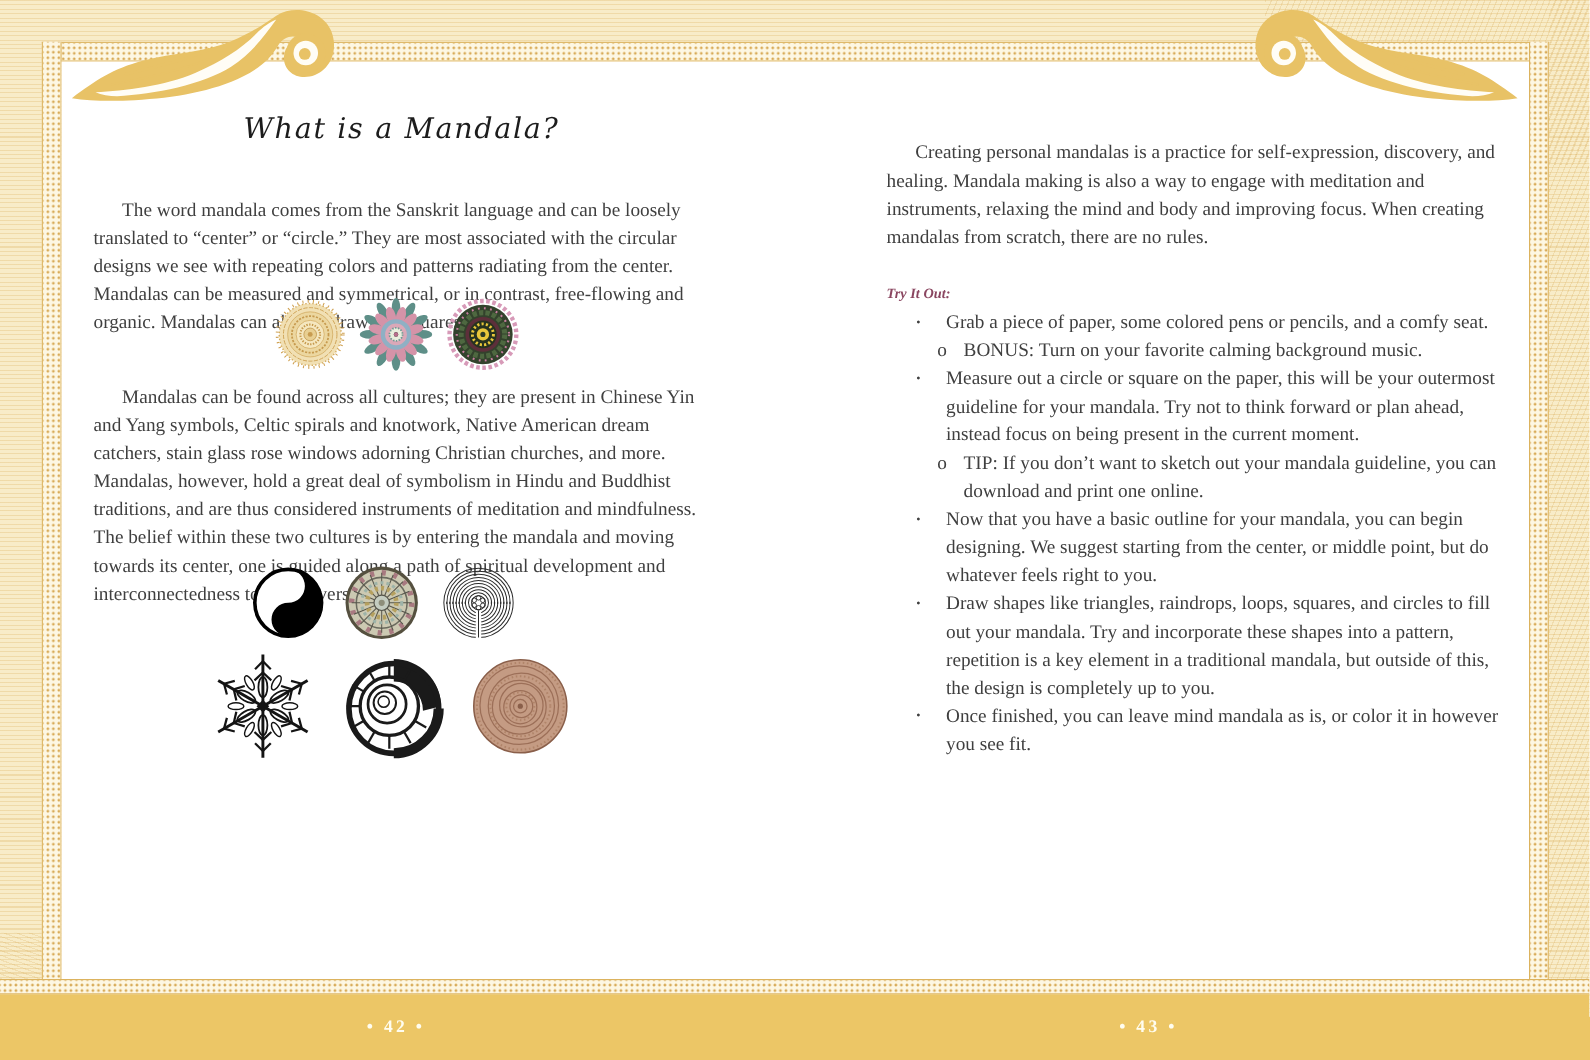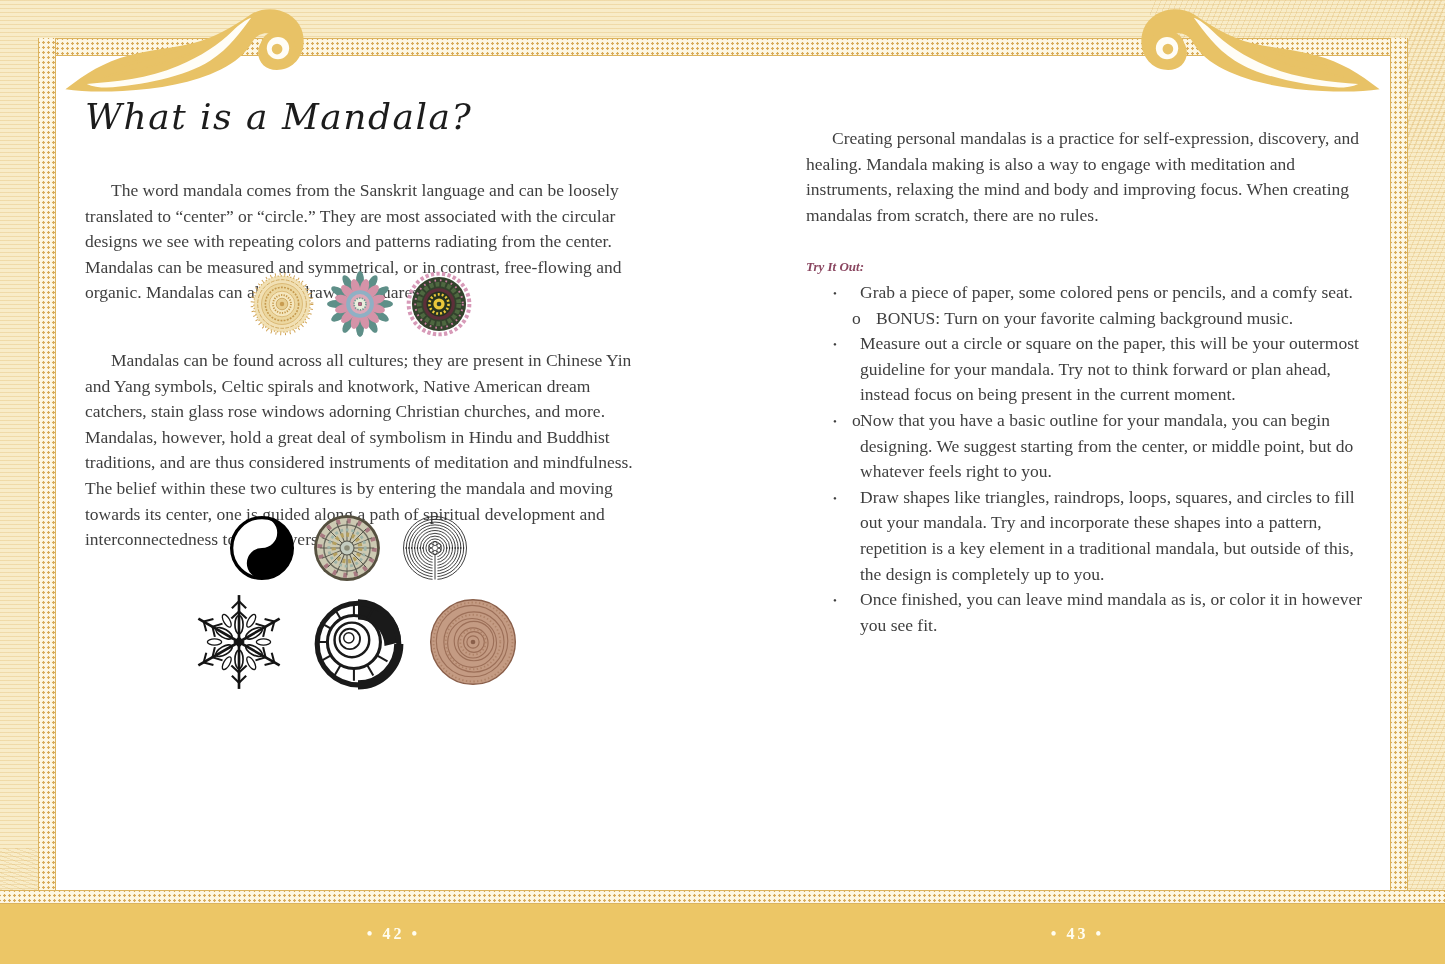--- a/index.html
+++ b/index.html
@@ -44,22 +44,22 @@
   #flourish-left  { left:60px; }
   #flourish-right { left:1117px; transform:scaleX(-1); }
 
   
   .col { position:absolute; top:92px; width:560px; color:#3f3f3f;
          font-size:17.5px; line-height:25.6px; }
   #col-left  { left:85px; }
   #col-right { left:806px; width:557px; }
 
   .page-title {
-    text-align:left; font-style:italic; font-weight:400;
-    font-size:36px; line-height:50px; color:#1c1c1c;
+    text-align:center; font-style:italic; font-weight:400;
+    font-size:26px; line-height:50px; color:#1c1c1c;
     letter-spacing:1.5px; height:52px;
     font-family:"DejaVu Serif","Liberation Serif",serif;
   }
   .para { margin-top:0; text-indent:26px; }
   .para-first { margin-top:34px; }
 
   .img-row { display:flex; align-items:center; position:relative; }
   #img-row-1 { margin-left:165px; margin-top:-36px; gap:13px; }
   #img-row-2 { margin-left:144px; margin-top:-40px; gap:17px; }
   #img-row-3 { margin-left:103px; margin-top:6px;  gap:14px; }
@@ -69,21 +69,21 @@
   .tryit {
     margin-top:26px; color:#8a4660; font-weight:bold; font-style:italic;
     font-size:13px;
   }
   .bullet { position:relative; padding-left:54px; }
   .bullet > .bmark { position:absolute; left:27px; top:1px; font-size:11px; color:#3f3f3f; }
   .subbullet { position:relative; padding-left:70px; }
   .subbullet > .smark { position:absolute; left:46px; top:0; color:#3f3f3f; }
 
   
-  .pagenum { position:absolute; top:925px; width:120px; text-align:right;
+  .pagenum { position:absolute; top:925px; width:120px; text-align:center;
     color:#fffdf0; font-size:16px; font-weight:bold; letter-spacing:3px; }
   #pagenum-left  { left:300px; }
   #pagenum-right { left:984px; }
 </style>
 </head>
 <body>
 
 <div class="etch" id="etch-topright"></div>
 <div class="etch" id="etch-right"></div>
 <div class="etch" id="etch-botleft"></div>
@@ -323,20 +323,21 @@
     <span class="smark">o</span>
     <div>BONUS: Turn on your favorite calming background music.</div>
   </div>
 
   <div class="bullet">
     <span class="bmark">•</span>
     <div>Measure out a circle or square on the paper, this will be your outermost guideline for your mandala. Try not to think forward or plan ahead, instead focus on being present in the current moment.</div>
   </div>
   <div class="subbullet">
     <span class="smark">o</span>
+    <div>TIP: If you don’t want to sketch out your mandala guideline, you can download and print one online.</div>
   </div>
 
   <div class="bullet">
     <span class="bmark">•</span>
     <div>Now that you have a basic outline for your mandala, you can begin designing. We suggest starting from the center, or middle point, but do whatever feels right to you.</div>
   </div>
 
   <div class="bullet">
     <span class="bmark">•</span>
     <div>Draw shapes like triangles, raindrops, loops, squares, and circles to fill out your mandala. Try and incorporate these shapes into a pattern, repetition is a key element in a traditional mandala, but outside of this, the design is completely up to you.</div>

